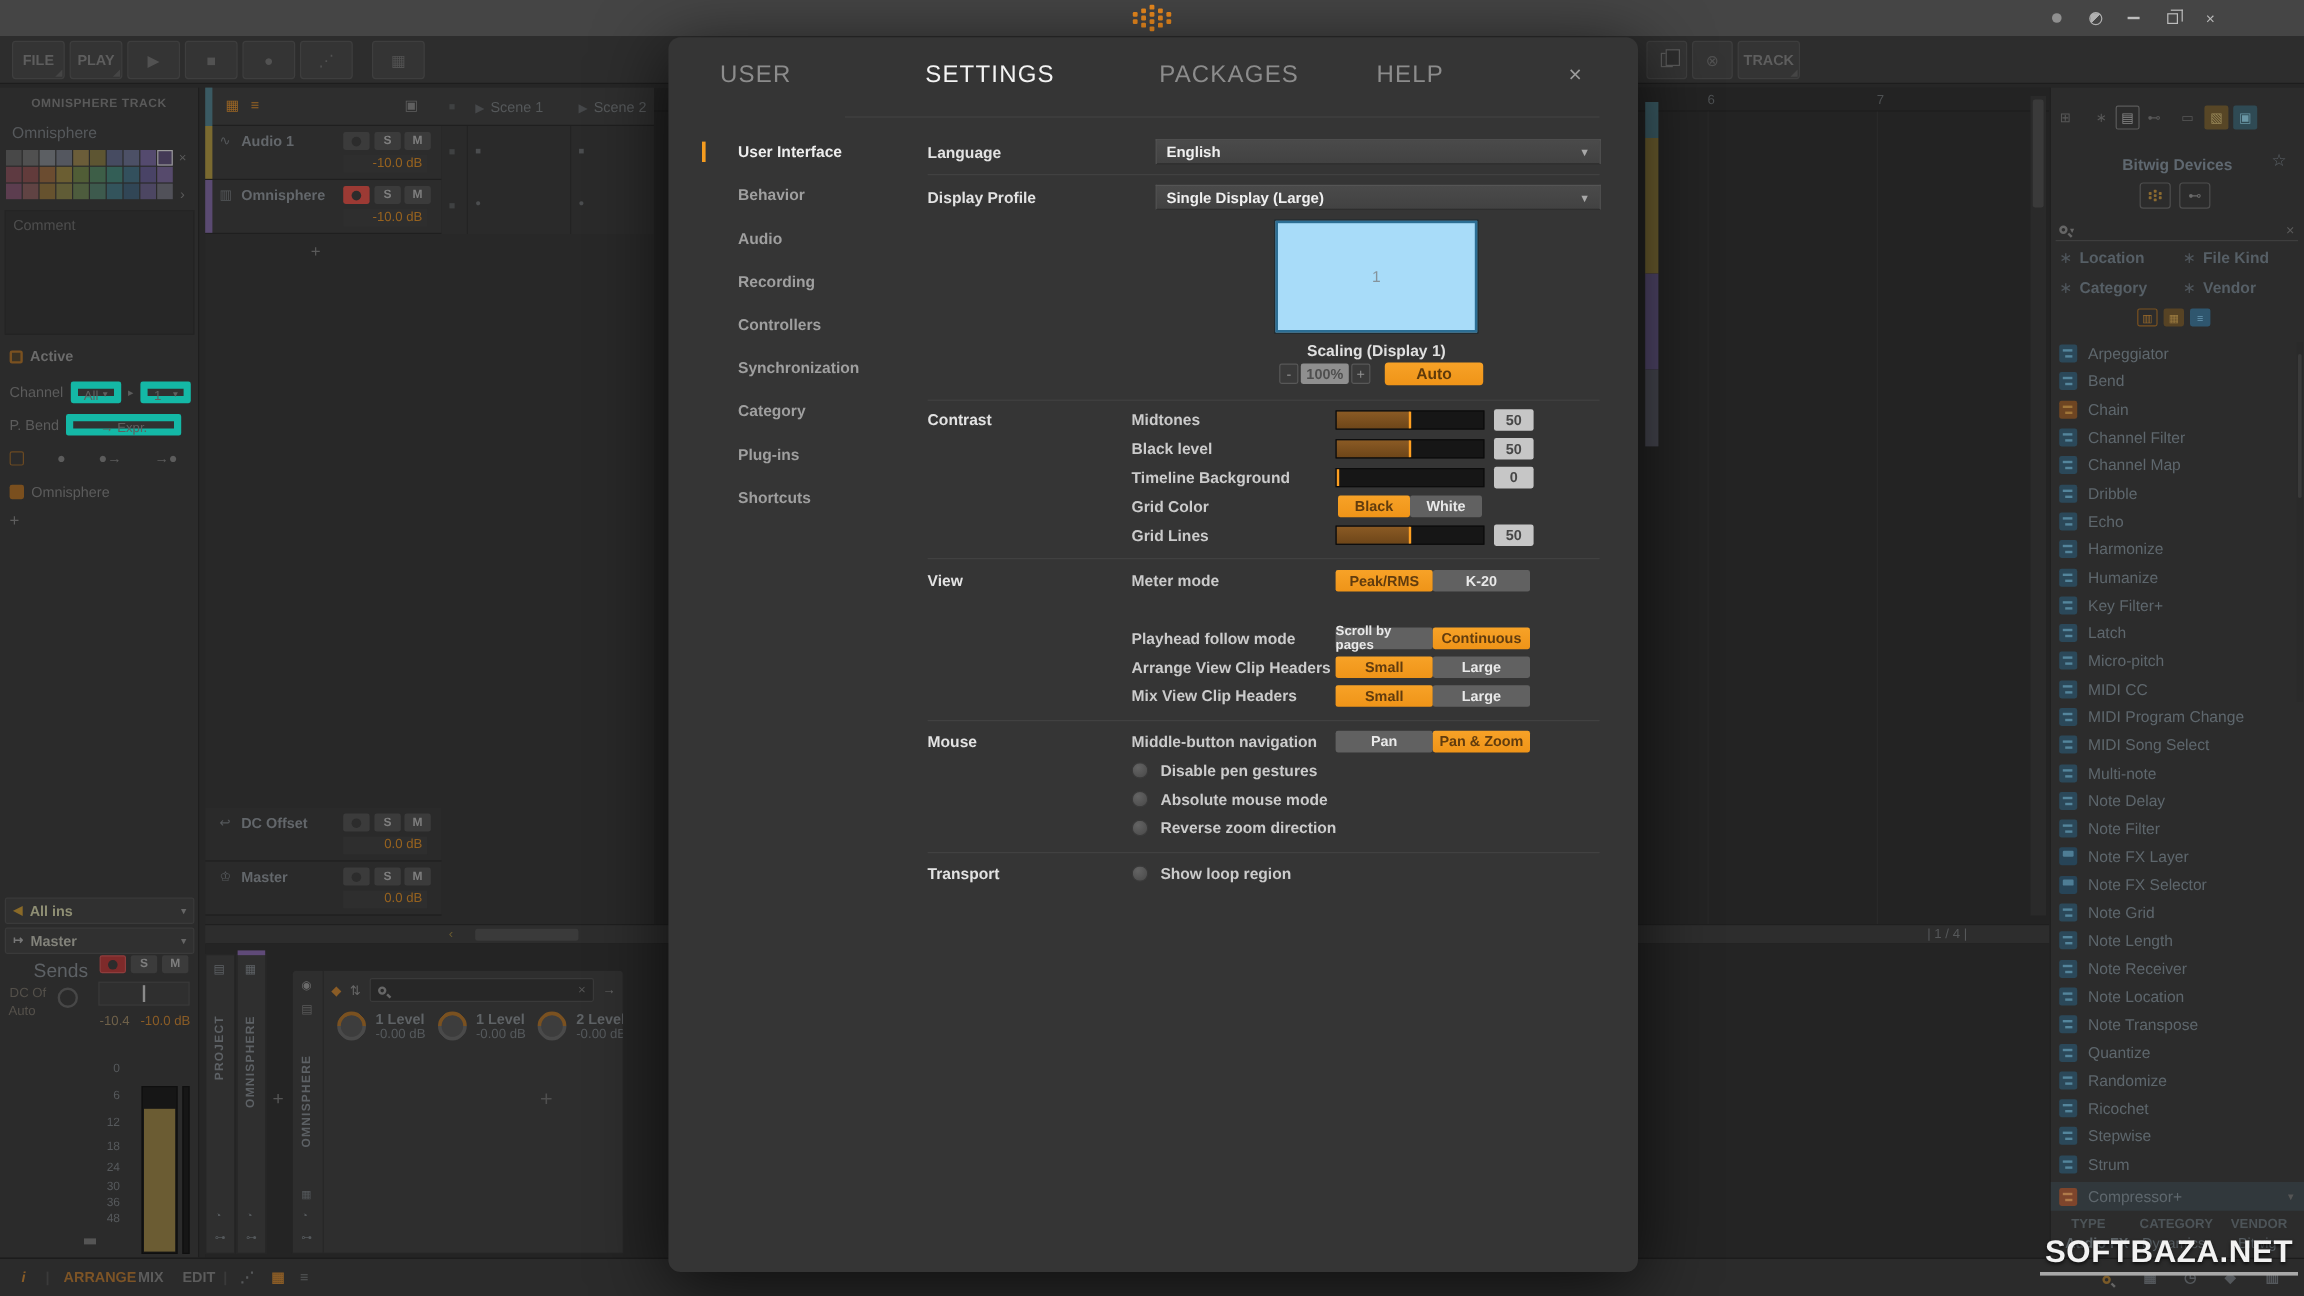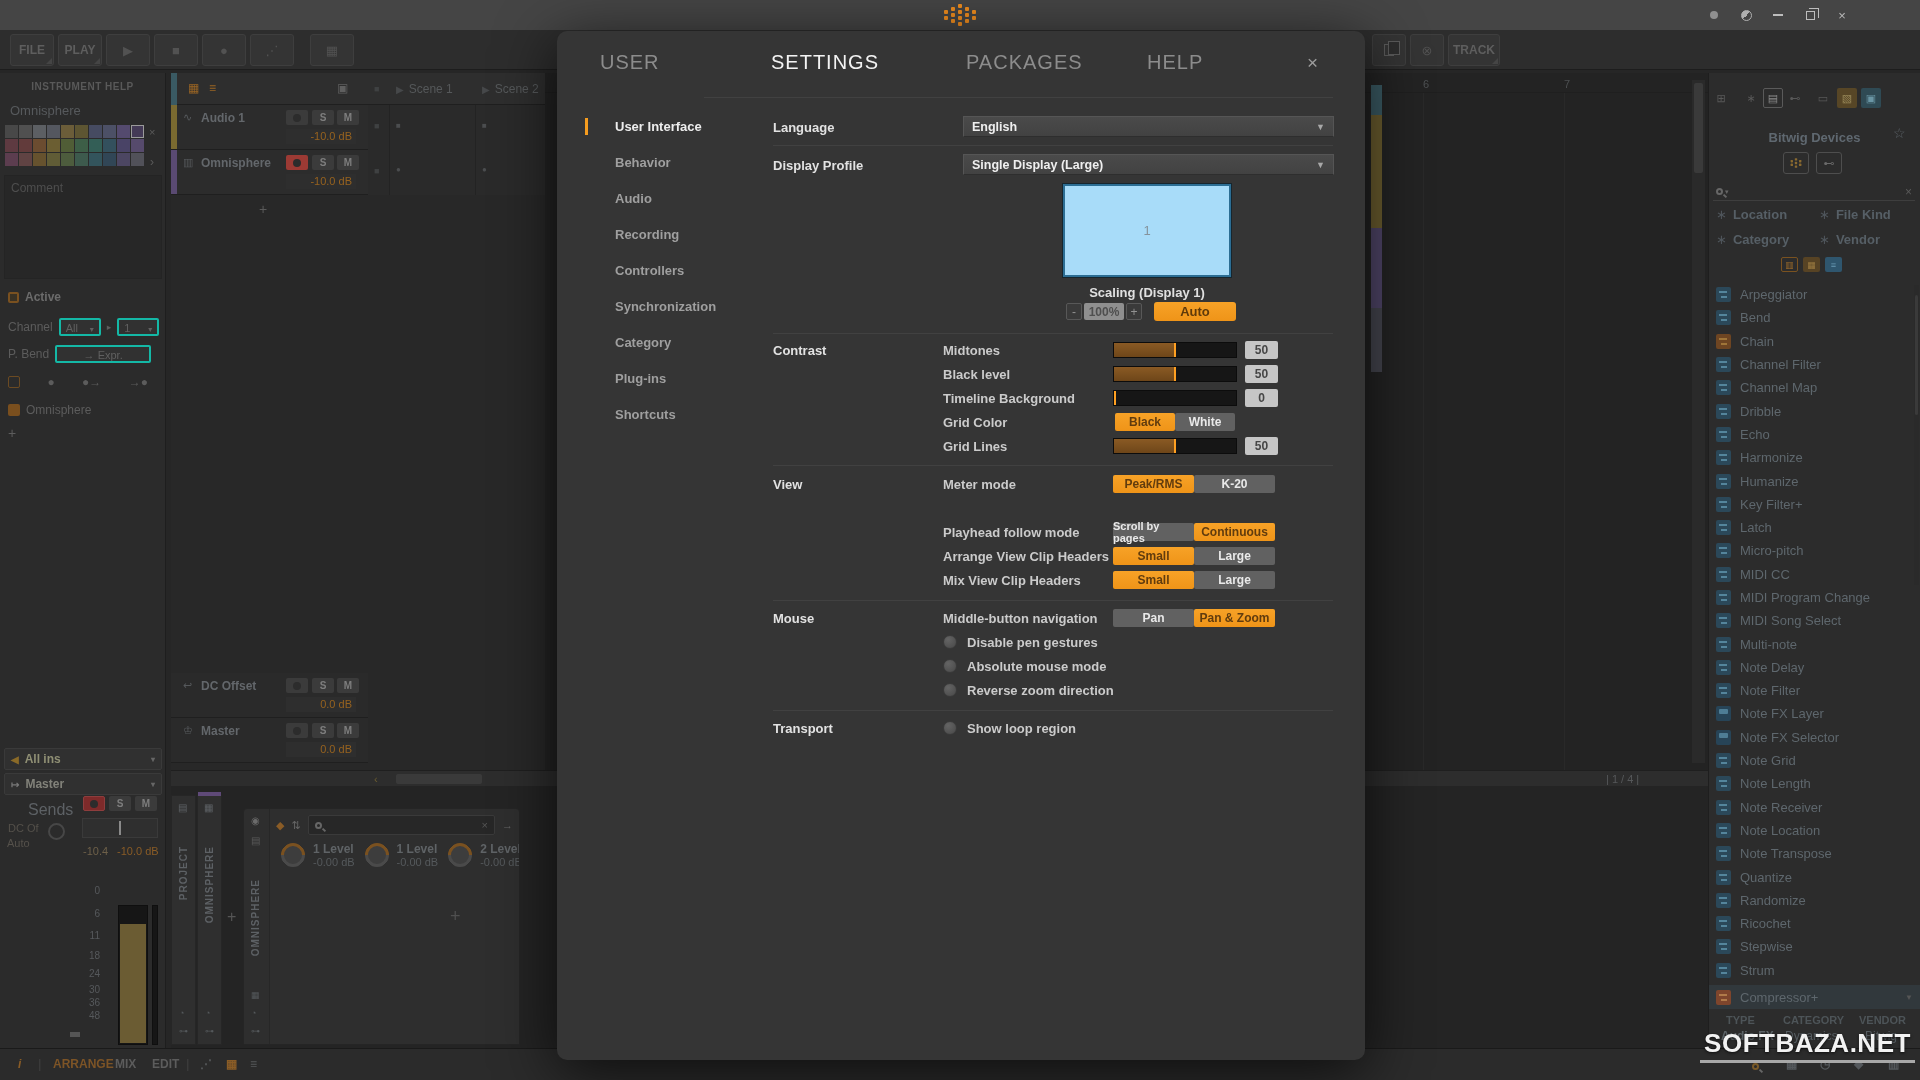--- a/index.html
+++ b/index.html
@@ -33,21 +33,21 @@
   
   #inst-panel { position:absolute; left:0; top:73px; width:166px; height:672px; background:#2b2b2b; border-right:1px solid #1e1e1e; }
   .ip-title { position:absolute; left:0; top:8px; width:100%; text-align:center; font-size:10px; font-weight:bold; color:#595959; letter-spacing:.5px; }
   .ip-name { position:absolute; left:10px; top:30px; font-size:13px; color:#56595c; }
   #palette { position:absolute; left:5px; top:52px; width:140px; display:flex; flex-wrap:wrap; gap:1px; }
   .sw { width:13px; height:13px; }
   .sw.sel { outline:1px solid #9a9a9a; outline-offset:-1px; }
   .comment-box { position:absolute; left:4px; top:102px; width:158px; height:104px; background:#272727; border:1px solid #242424; font-size:12px; color:#4e4e4e; padding:5px 6px; }
   .ip-row { position:absolute; left:8px; font-size:12px; color:#5c5c5c; display:flex; align-items:center; gap:6px; }
   .chip-ic { width:11px; height:11px; border:2px solid #7a5120; border-radius:2px; background:#3a3224; }
-  .mini-box { background:#313131; border:2px solid #14b8a6; border-radius:2px; height:18px; display:flex; align-items:flex-end; padding:0 5px; font-size:11px; color:#606060; justify-content:space-between; }
+  .mini-box { background:#313131; border:6px solid #14b8a6; border-radius:2px; height:18px; display:flex; align-items:flex-start; padding:0 5px; font-size:11px; color:#606060; justify-content:space-between; }
   .orange-sq { width:12px; height:12px; background:#7a4f1e; border-radius:2px; }
 
   
   #tracks { position:absolute; left:171px; top:73px; width:386px; height:713px; background:#282828; }
   .tr-head { position:absolute; left:0; top:0; width:100%; height:32px; background:#2e2e2e; border-bottom:1px solid #1f1f1f; }
   .trow { position:absolute; left:0; width:197px; height:45px; border-bottom:1px solid #1f1f1f; background:#2c2c2c; }
   .tr-strip { position:absolute; left:0; top:0; width:6px; height:100%; }
   .tr-ic { position:absolute; left:12px; top:6px; font-size:11px; color:#55585b; }
   .tr-name { position:absolute; left:30px; top:6px; font-size:12px; font-weight:bold; color:#63676b; }
   .smbox { position:absolute; top:5px; width:22px; height:15px; background:#3b3b3b; border-radius:2px; color:#7e7e7e; font-size:10px; font-weight:bold; display:flex; align-items:center; justify-content:center; }
@@ -226,21 +226,21 @@
   <div class="tbtn" style="left:1372px;width:34px">
       <span class="ic-copy"></span>
     </div>
   <div class="tbtn" style="left:1410px;width:34px">
       <span class="tb-ic">⊗</span>
     </div>
   <div class="tbtn fold" style="left:1448px;width:52px">TRACK</div>
 </div>
 
 <div id="inst-panel">
-  <div class="ip-title">INSTRUMENT HELP</div>
+  <div class="ip-title">OMNISPHERE TRACK</div>
   <div class="ip-name">Omnisphere</div>
   <div id="palette">
 
   <div class="sw" style="background: rgb(72, 72, 72);"></div>
       <div class="sw" style="background: rgb(80, 80, 80);"></div>
       <div class="sw" style="background: rgb(92, 95, 99);"></div>
       <div class="sw" style="background: rgb(84, 87, 95);"></div>
       <div class="sw" style="background: rgb(107, 93, 57);"></div>
       <div class="sw" style="background: rgb(93, 85, 50);"></div>
       <div class="sw" style="background: rgb(70, 75, 97);"></div>
@@ -430,21 +430,21 @@
   <span class="abs" style="left:48px;top:78px;width:17px;height:17px;border-radius:50%;border:2px solid #474747"></span>
   <div class="abs" style="left:82px;top:73px;width:76px;height:20px;background:#2f2f2f;border:1px solid #3a3a3a">
     <span class="abs" style="left:36px;top:2px;width:2px;height:14px;background:#8a8a8a"></span>
   </div>
   <span class="abs" style="left:83px;top:100px;font-size:11px;color:#6e6049">-10.4</span>
   <span class="abs dimo" style="left:117px;top:100px;font-size:11px">-10.0 dB</span>
   <div class="tickhost abs" style="left:76px;top:0;width:24px;height:300px">
 
   <div class="tick">0</div>
       <div class="tick">6</div>
-      <div class="tick">11</div>
+      <div class="tick">12</div>
       <div class="tick">18</div>
       <div class="tick">24</div>
       <div class="tick">30</div>
       <div class="tick">36</div>
       <div class="tick">48</div>
     </div>
   <div class="meter-track abs" style="left:118px;top:160px;width:30px;height:140px">
     <div class="meter-fill" style="height:86%"></div>
   </div>
   <div class="meter-track abs" style="left:152px;top:160px;width:6px;height:140px"></div>

